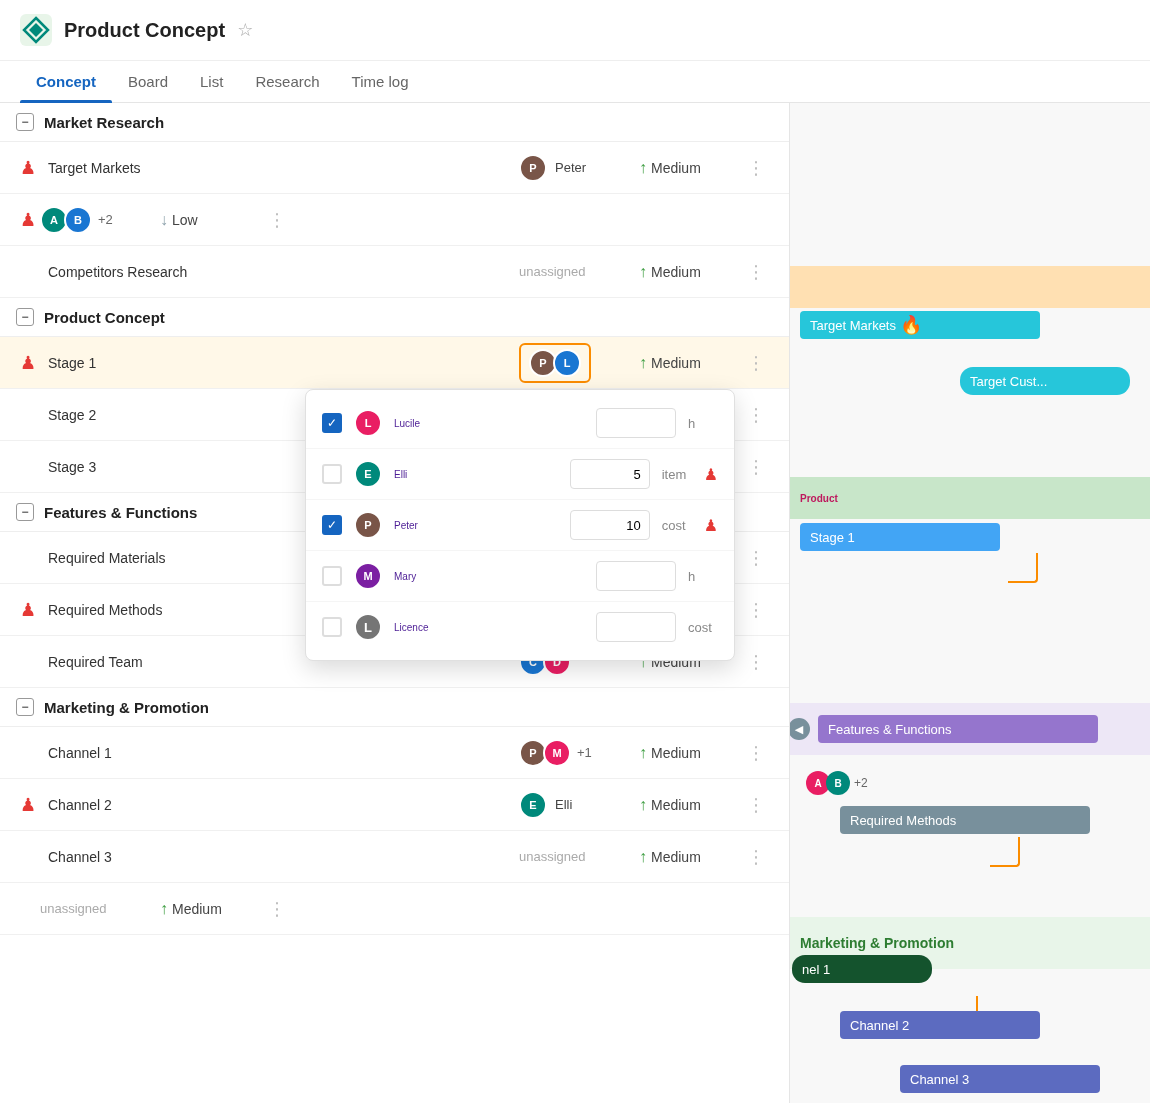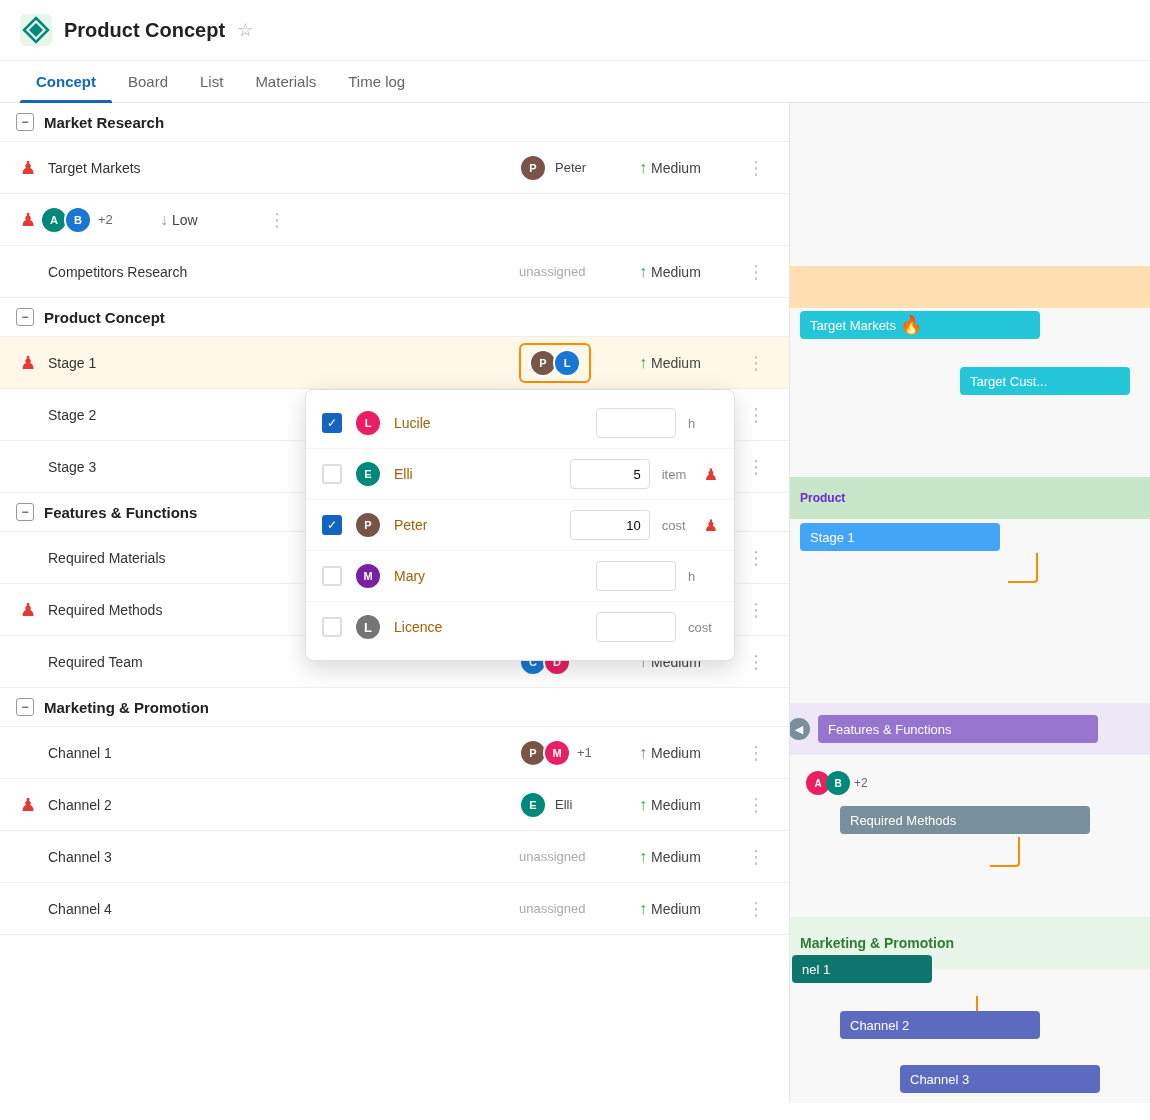--- a/index.html
+++ b/index.html
@@ -45,21 +45,21 @@
     
     .assignee-cell-bordered { border: 2px solid #FB8C00; border-radius: 6px; padding: 4px 8px; display: flex; align-items: center; gap: 4px; }
 
     
     .dropdown-popup { position: absolute; left: 305px; top: 52px; width: 430px; background: #fff; border: 1px solid #e0e0e0; border-radius: 8px; box-shadow: 0 8px 24px rgba(0,0,0,0.15); z-index: 100; padding: 8px 0; }
     .dropdown-item { display: flex; align-items: center; padding: 10px 16px; gap: 12px; border-bottom: 1px solid #f5f5f5; }
     .dropdown-item:last-child { border-bottom: none; }
     .checkbox { width: 20px; height: 20px; border: 2px solid #ddd; border-radius: 3px; display: flex; align-items: center; justify-content: center; flex-shrink: 0; cursor: pointer; }
     .checkbox.checked { background: #1565C0; border-color: #1565C0; }
     .checkbox-check { color: #fff; font-size: 12px; }
-    .dropdown-name { flex: 1; font-size: 14px; color: #a16207; font-weight: 500; }
+    .dropdown-name { flex: 1; font-size: 10px; color: #4c1d95; font-weight: 500; }
     .dropdown-input { width: 80px; height: 30px; border: 1px solid #ddd; border-radius: 4px; padding: 0 8px; font-size: 13px; text-align: right; }
     .dropdown-unit { font-size: 13px; color: #888; width: 30px; }
     .dropdown-person-icon { color: #e53935; font-size: 16px; }
 
     
     .av-blue { background: #1976d2; }
     .av-teal { background: #00897b; }
     .av-pink { background: #e91e63; }
     .av-purple { background: #7b1fa2; }
     .av-brown { background: #795548; }
@@ -67,21 +67,21 @@
 
     
     .gantt-panel { flex: 1; background: #f8f8f8; overflow: hidden; position: relative; }
 
     
     .gantt-bar { position: absolute; height: 28px; border-radius: 4px; display: flex; align-items: center; padding: 0 10px; font-size: 13px; font-weight: 500; color: #fff; white-space: nowrap; overflow: hidden; }
     .bar-teal { background: #26C6DA; }
     .bar-blue { background: #42A5F5; }
     .bar-purple-section { background: #9575CD; }
     .bar-dark-gray { background: #78909C; }
-    .bar-indigo { background: #0f766e; }
+    .bar-indigo { background: #14532d; border-radius: 13px; }
     .bar-blue2 { background: #5C6BC0; }
 
     .gantt-avatar { width: 24px; height: 24px; border-radius: 50%; display: flex; align-items: center; justify-content: center; font-size: 10px; color: #fff; font-weight: 600; margin-left: 6px; flex-shrink: 0; }
 
     
     .logo-svg { width: 32px; height: 32px; }
   </style>
 </head>
 <body>
 
@@ -92,21 +92,21 @@
     <path d="M16 9 L23 16 L16 23 L9 16 Z" fill="#00897b"></path>
   </svg>
   <span class="app-title">Product Concept</span>
   <span class="star-icon">☆</span>
 </div>
 
 <div class="tabs">
   <a class="tab active">Concept</a>
   <a class="tab">Board</a>
   <a class="tab">List</a>
-  <a class="tab">Materials</a>
+  <a class="tab">Research</a>
   <a class="tab">Time log</a>
 </div>
 
 <div class="main">
 
   <div class="task-list">
 
     <div class="group-header">
       <div class="group-collapse">−</div>
       <span>Market Research</span>
@@ -331,21 +331,20 @@
       </div>
       <div class="priority">
         <span class="priority-up">↑</span>
         <span>Medium</span>
       </div>
       <span class="more-btn">⋮</span>
     </div>
 
     <div class="task-row">
       <div class="task-icon"></div>
-      <span class="task-name">Channel 4</span>
       <div class="task-assignee">
         <span class="unassigned">unassigned</span>
       </div>
       <div class="priority">
         <span class="priority-up">↑</span>
         <span>Medium</span>
       </div>
       <span class="more-btn">⋮</span>
     </div>
 
@@ -358,25 +357,25 @@
 
       <div style="position:absolute; top:210px; left:10px; display:flex; align-items:center;">
         <div class="gantt-bar bar-teal" style="width:240px;">
           Target Markets
           <span style="font-size:18px; margin-left:4px;">🔥</span>
         </div>
         <div class="gantt-avatar av-pink" style="margin-left:6px;">A</div>
       </div>
 
       <div style="position:absolute; top:264px; left:170px;">
-        <div class="gantt-bar bar-teal" style="width:170px;">Target Cust...</div>
+        <div class="gantt-bar bar-teal" style="width:170px;border-radius:13px;">Target Cust...</div>
       </div>
 
       <div style="position:absolute; top:374px; left:0; right:0; height:42px; background:#C8E6C9; display:flex; align-items:center; padding-left:10px;">
-        <span style="font-size:12px; font-weight:600; color:#6d28d9;">Product</span>
+        <span style="font-size:10px; font-weight:600; color:#be185d;">Product</span>
       </div>
 
       <div style="position:absolute; top:422px; left:10px; display:flex; align-items:center;">
         <div class="gantt-bar bar-blue" style="width:200px;">Stage 1</div>
         <div class="gantt-avatar av-brown" style="margin-left:6px;">P</div>
       </div>
 
       <div style="position:absolute; top:450px; left:218px; width:30px; height:30px; border-right:2px solid #FB8C00; border-bottom:2px solid #FB8C00; border-radius:0 0 4px 0;"></div>
 
       <div style="position:absolute; top:600px; left:0; right:0; height:52px; background:#EDE7F6; display:flex; align-items:center; padding-left:10px; position:relative;">

